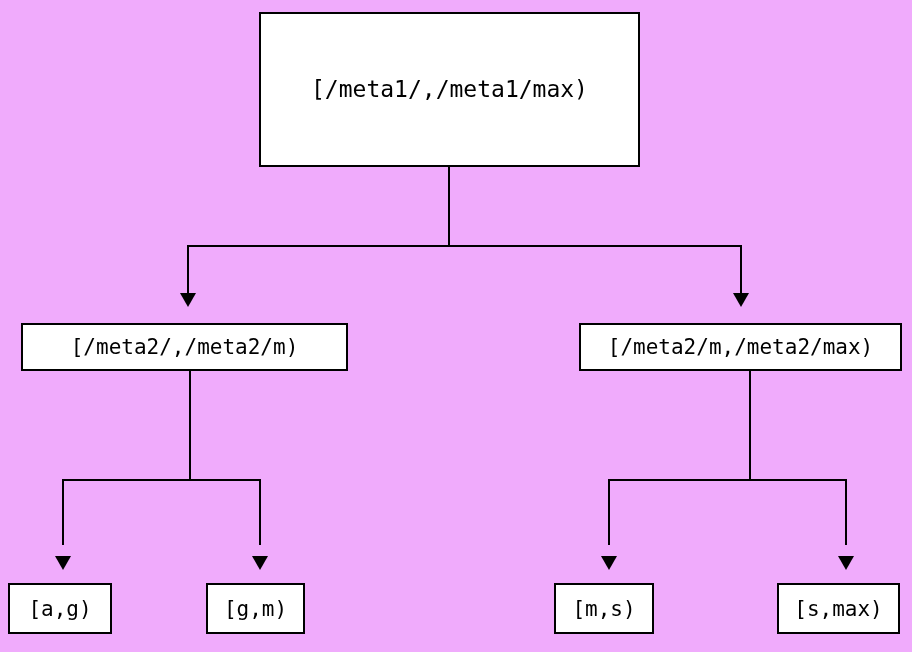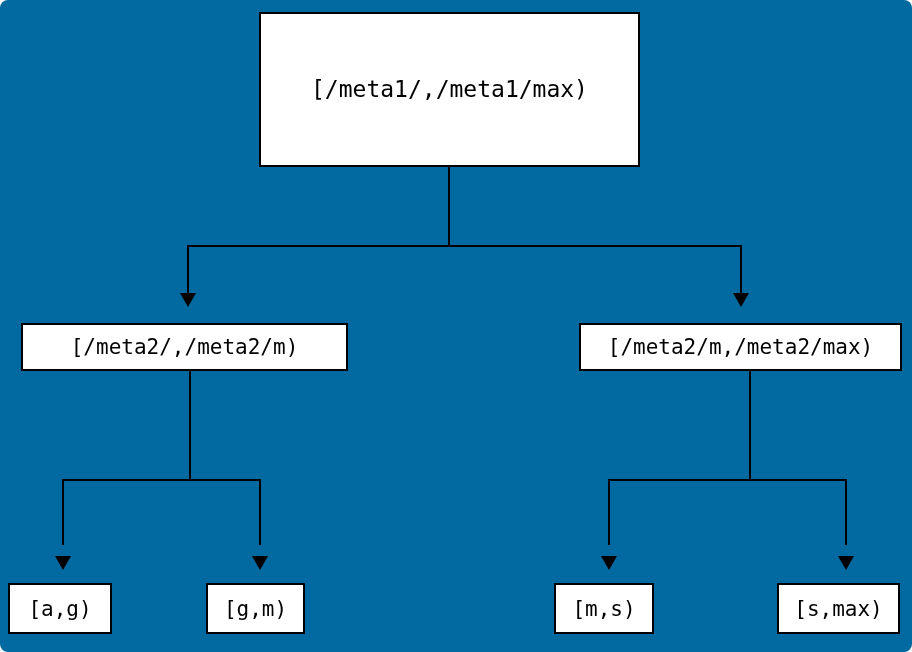--- a/index.html
+++ b/index.html
@@ -11,22 +11,21 @@
   body {
     width: 912px;
     height: 652px;
     font-family: "DejaVu Sans Mono", "Liberation Mono", monospace;
     overflow: hidden;
   }
   #diagram-root {
     position: relative;
     width: 912px;
     height: 652px;
-    background: #0369a1;
-    border-radius: 8px;
+    background: #f0abfc;
   }
   #tree-svg {
     position: absolute;
     left: 0;
     top: 0;
     width: 912px;
     height: 652px;
     display: block;
   }
   .node-box {

